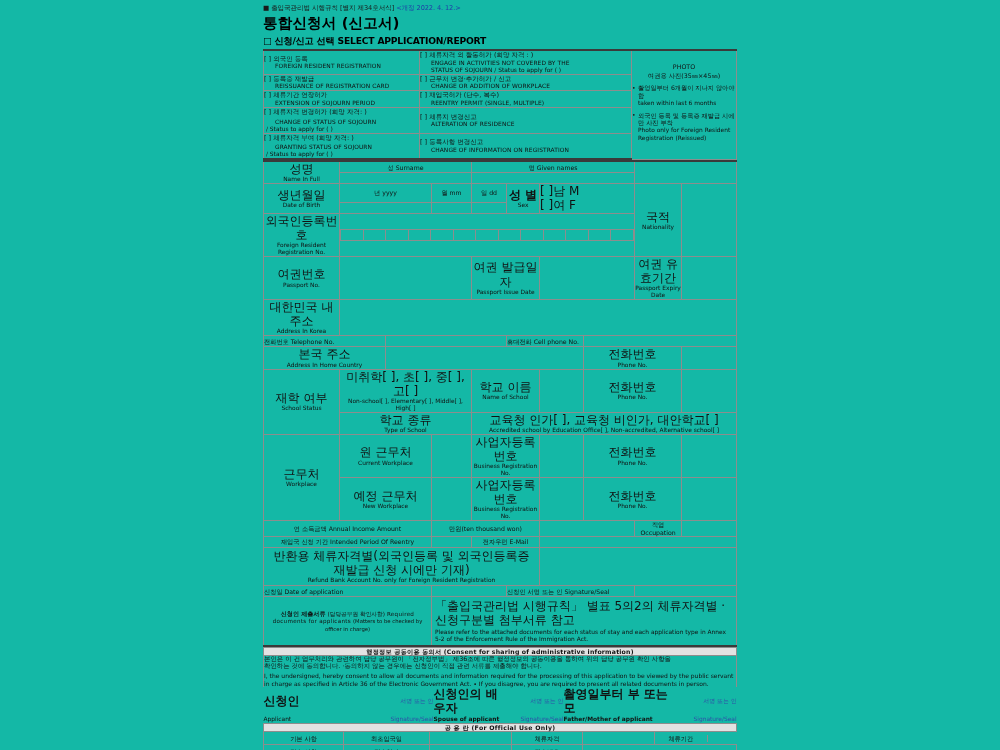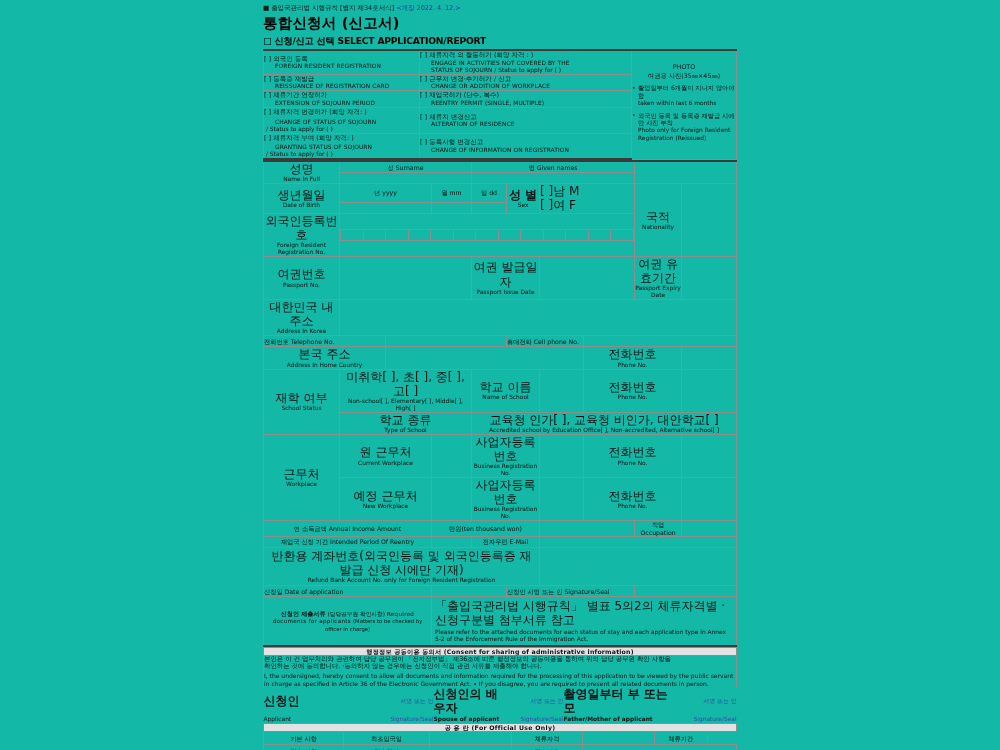--- a/index.html
+++ b/index.html
@@ -407,21 +407,21 @@
 
     <tr>
       <td class="c ko" colspan="3">재입국 신청 기간 Intended Period Of Reentry</td>
       <td class="fill"></td>
       <td class="c ko" colspan="2">전자우편 E-Mail</td>
       <td class="fill" colspan="4"></td>
     </tr>
 
     <tr>
       <td class="c twoline" colspan="6" style="padding:1px 2px">
-        <span class="a ko">반환용 계좌번호(외국인등록 및 외국인등록증 재발급 신청 시에만 기재)</span>
+        <span class="a ko">반환용 체류자격별(외국인등록 및 외국인등록증 재발급 신청 시에만 기재)</span>
         <span class="a en">Refund Bank Account No. only for Foreign Resident Registration</span>
       </td>
       <td class="fill" colspan="4" style="height:16px"></td>
     </tr>
 
     <tr>
       <td class="l ko" colspan="3">신청일 Date of application</td>
       <td class="fill" colspan="2"></td>
       <td class="l ko" colspan="3">신청인 서명 또는 인 Signature/Seal</td>
       <td class="fill" colspan="2"></td>

